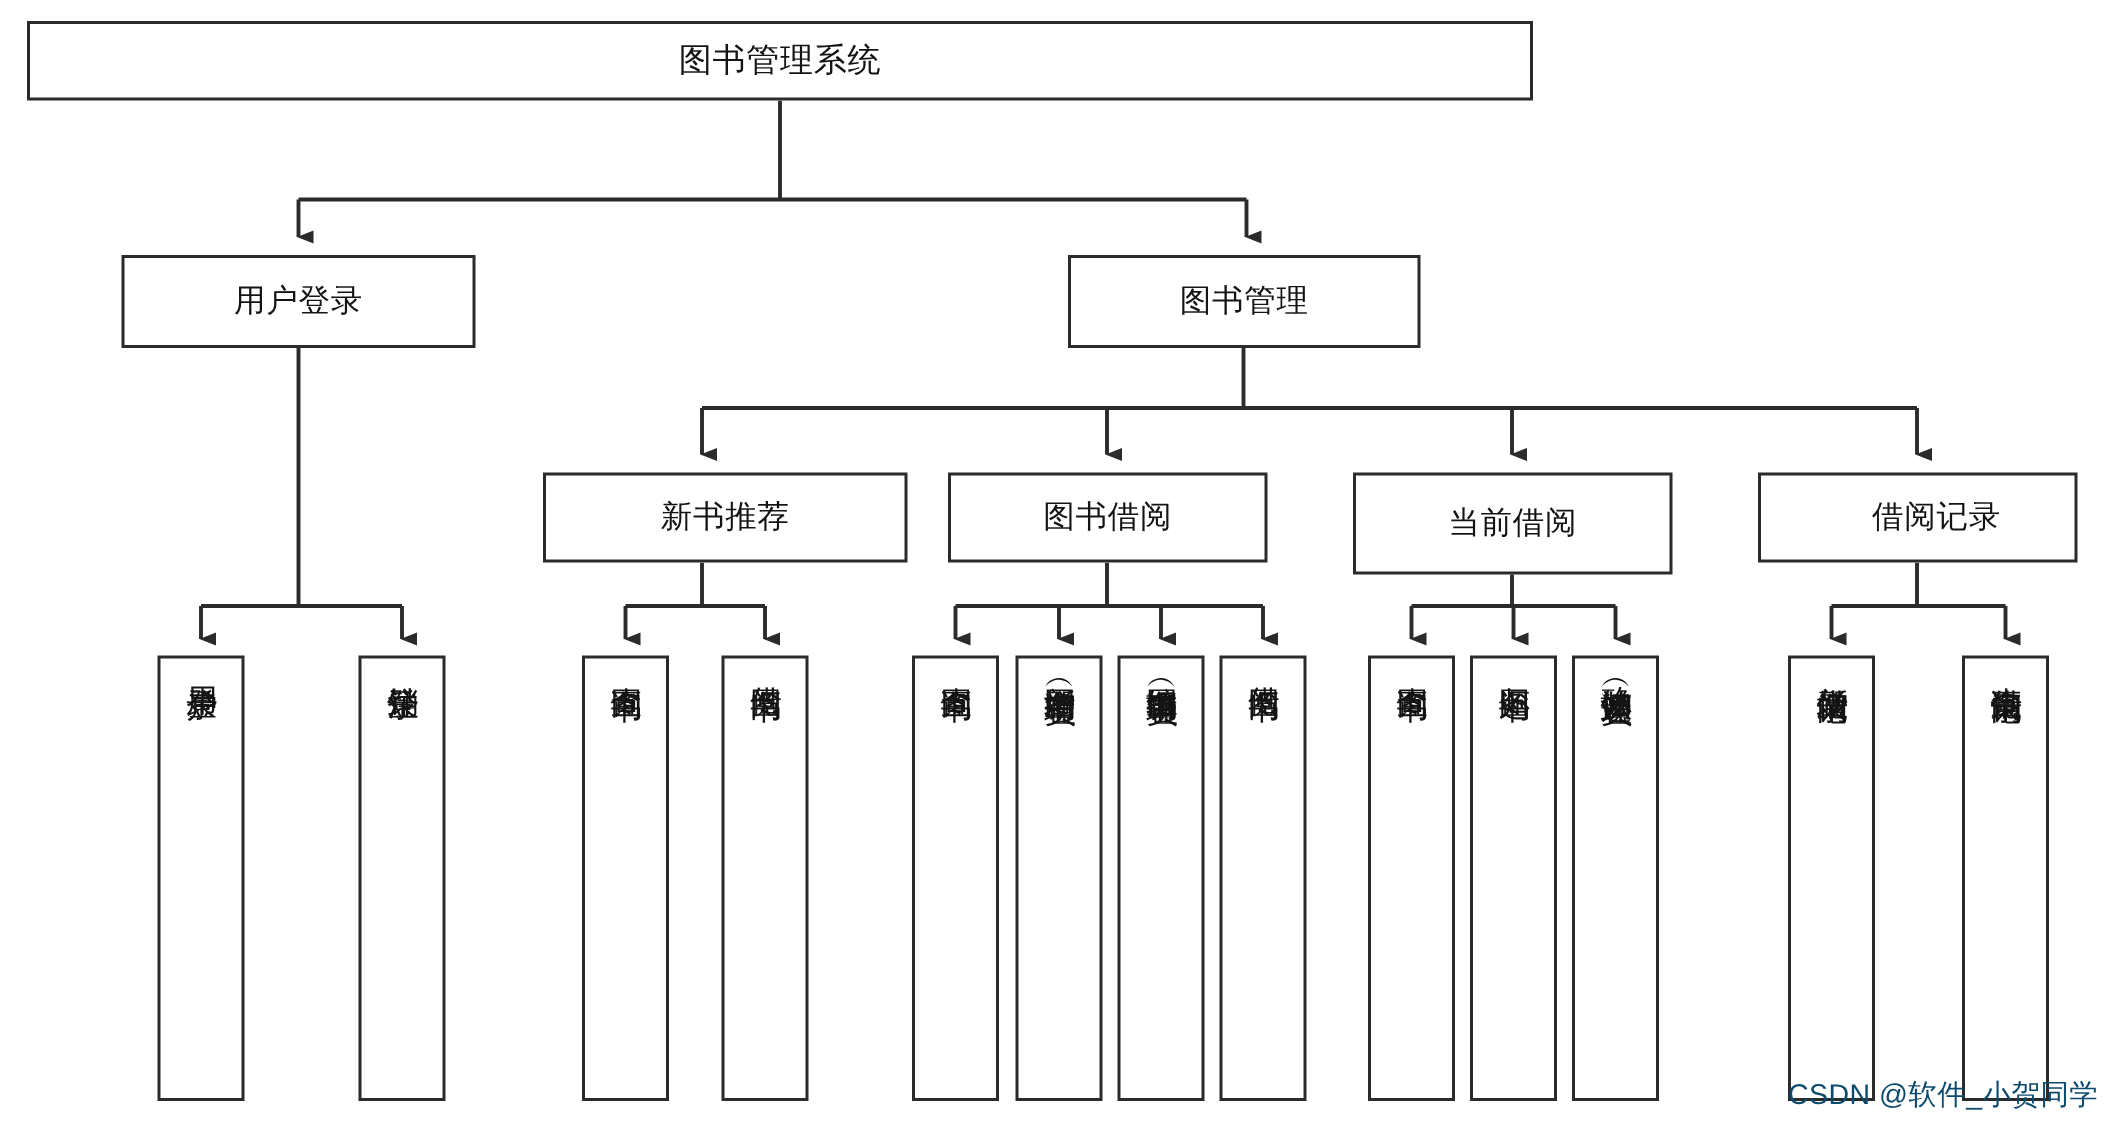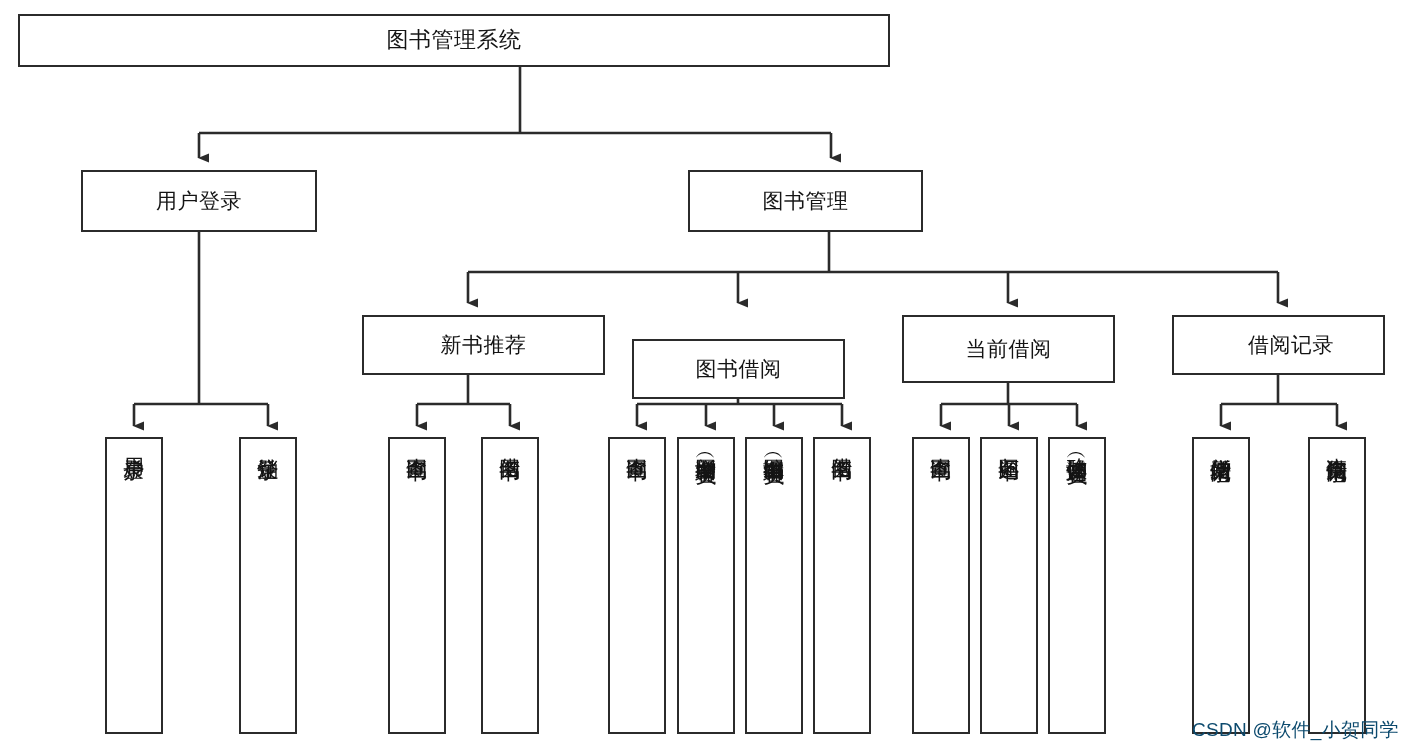--- a/index.html
+++ b/index.html
@@ -117,37 +117,37 @@
       <path d="M1009,404 L1009,426" marker-end="url(#arw)"></path>
       <path d="M1077,404 L1077,426" marker-end="url(#arw)"></path>
 
       <path d="M1278,375 L1278,404"></path>
       <path d="M1221,404 L1337,404"></path>
       <path d="M1221,404 L1221,426" marker-end="url(#arw)"></path>
       <path d="M1337,404 L1337,426" marker-end="url(#arw)"></path>
     </g>
   </svg>
 
-  <div class="node root" style="left:18px; top:14px; width:872px; height:53px;">
+  <div class="node root" style="left:18px; top:14px; width:1004px; height:53px;">
     <span class="node-label">图书管理系统</span>
   </div>
 
   <div class="node" style="left:81px; top:170px; width:236px; height:62px;">
     <span class="node-label">用户登录</span>
   </div>
 
-  <div class="node" style="left:688px; top:170px; width:235px; height:62px;">
+  <div class="node" style="left:712px; top:170px; width:235px; height:62px;">
     <span class="node-label">图书管理</span>
   </div>
 
   <div class="node" style="left:362px; top:315px; width:243px; height:60px;">
     <span class="node-label">新书推荐</span>
   </div>
 
-  <div class="node" style="left:632px; top:315px; width:213px; height:60px;margin-top:24px;">
+  <div class="node" style="left:632px; top:315px; width:213px; height:60px;">
     <span class="node-label">图书借阅</span>
   </div>
 
   <div class="node" style="left:902px; top:315px; width:213px; height:68px;">
     <span class="node-label">当前借阅</span>
   </div>
 
   <div class="node" style="left:1172px; top:315px; width:213px; height:60px;padding-left:25px;">
     <span class="node-label">借阅记录</span>
   </div>

